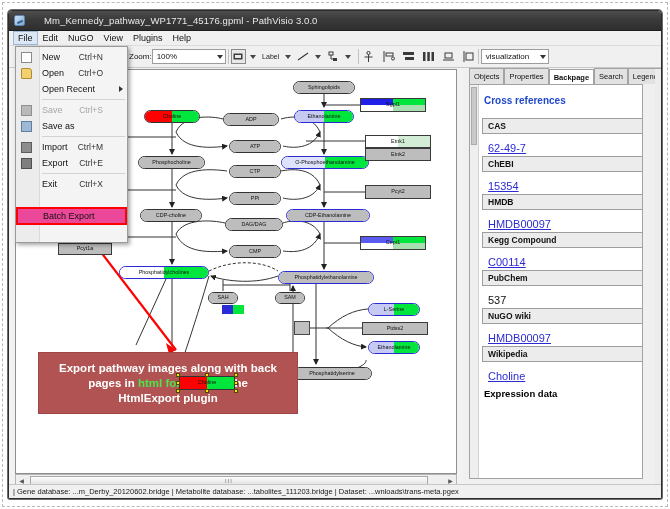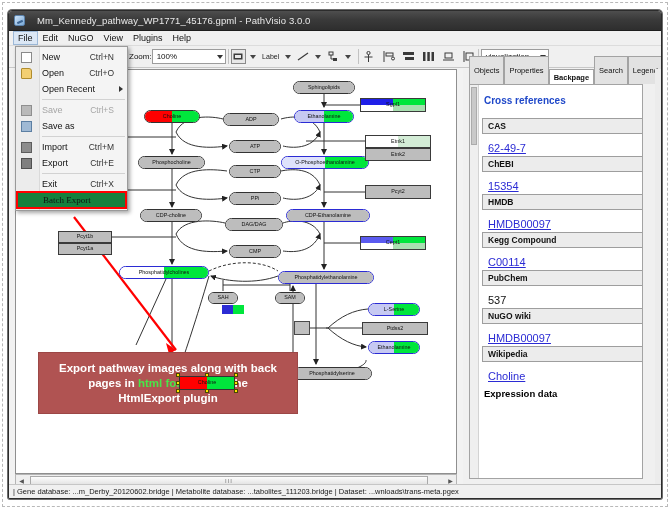--- a/index.html
+++ b/index.html
@@ -24,21 +24,21 @@
     background:#f2f2f2;
     border:1px solid #2c2c2c;
     border-radius:4px 4px 2px 2px;
     box-shadow:0 0 0 1px #6d6d6d;
     overflow:hidden;
   }
   .titlebar{
     position:absolute; left:0; top:0; width:100%; height:20px;
     background:linear-gradient(to bottom,#4e4e4e 0%,#3a3a3a 45%,#2e2e2e 100%);
     border-bottom:1px solid #1d1d1d;
-    display:flex; align-items:center; gap:12px; padding-left:5px;
+    display:flex; align-items:center; gap:19px; padding-left:5px;
   }
   .title-icon{
     width:11px; height:11px; border-radius:2px;
     background:linear-gradient(135deg,#cfe4f7,#7aa9d8);
     border:1px solid #5b82ab; flex:0 0 auto;
     position:relative;
   }
   .title-icon:after{
     content:""; position:absolute; left:2px; top:5px; width:6px; height:2px;
     background:#3c6593; transform:rotate(-25deg);
@@ -93,34 +93,33 @@
   }
   .fm-gutter{
     position:absolute; left:0; top:0; width:24px; height:100%;
     background:#ececec; border-right:1px solid #dadada;
   }
   .fm-row{
     position:relative; height:16px; display:flex; align-items:center;
     font-size:9px; color:#111; padding-left:26px; z-index:2;
   }
   .fm-row .lbl{ flex:1; white-space:nowrap; }
-  .fm-row .acc{ font-size:8.5px; color:#333; padding-right:13px; white-space:nowrap;}
+  .fm-row .acc{ font-size:8.5px; color:#333; padding-right:24px; white-space:nowrap;}
   .fm-row.disabled .lbl, .fm-row.disabled .acc{ color:#a6a6a6; }
   .fm-row .ico{
     position:absolute; left:5px; top:3px; width:11px; height:11px;
   }
   .fm-row .submenu-arrow{
     position:absolute; right:4px; top:5px;
     width:0;height:0;border-top:3px solid transparent;border-bottom:3px solid transparent;border-left:4px solid #333;
   }
   .fm-sep{ height:1px; background:#d2d2d2; margin:2px 2px 2px 26px; position:relative; z-index:2;}
   .fm-row.highlight{
-    outline:2px solid #ff0000; outline-offset:-1px; background:#15803d;
-    margin:0 1px;
-    font-family:Liberation Serif, serif;
+    outline:2px solid #ff0000; outline-offset:-1px; background:#ec4899;
+    margin:16px 1px;
   }
   .ico-new{ background:#fff; border:1px solid #8a8a8a; }
   .ico-open{ background:#f3cf72; border:1px solid #b08c2e; border-radius:1px 3px 1px 1px;}
   .ico-save{ background:#b9b9b9; border:1px solid #8f8f8f; }
   .ico-saveas{ background:#9fb9d4; border:1px solid #5c7fa3; }
   .ico-imp{ background:#8d8d8d; border:1px solid #5d5d5d; }
   .ico-exp{ background:#7f7f7f; border:1px solid #505050; }
 
   
   .canvas-wrap{
@@ -179,21 +178,21 @@
   
   .sidepanel{
     position:absolute; left:454px; top:58px; width:200px; height:417px;
     background:#f0f0f0;
   }
   .tabstrip{
     position:absolute; left:6px; top:0; width:194px; height:15px;
     display:flex; align-items:flex-end; gap:0px;
   }
   .tab{
-    height:28px; padding:0 4px; font-size:7.5px; color:#111;
+    height:16px; padding:0 4px; font-size:7.5px; color:#111;
     background:#e2e2e2; border:1px solid #a3a3a3; border-bottom:none;
     display:flex; align-items:center; white-space:nowrap;
   }
   .tab.selected{ background:#ffffff; height:15px; font-weight:bold; }
   .panel-body{
     position:absolute; left:6px; top:15px; width:174px; height:395px;
     background:#fff; border:1px solid #a3a3a3;
     overflow:hidden;
   }
   .panel-scroll{

